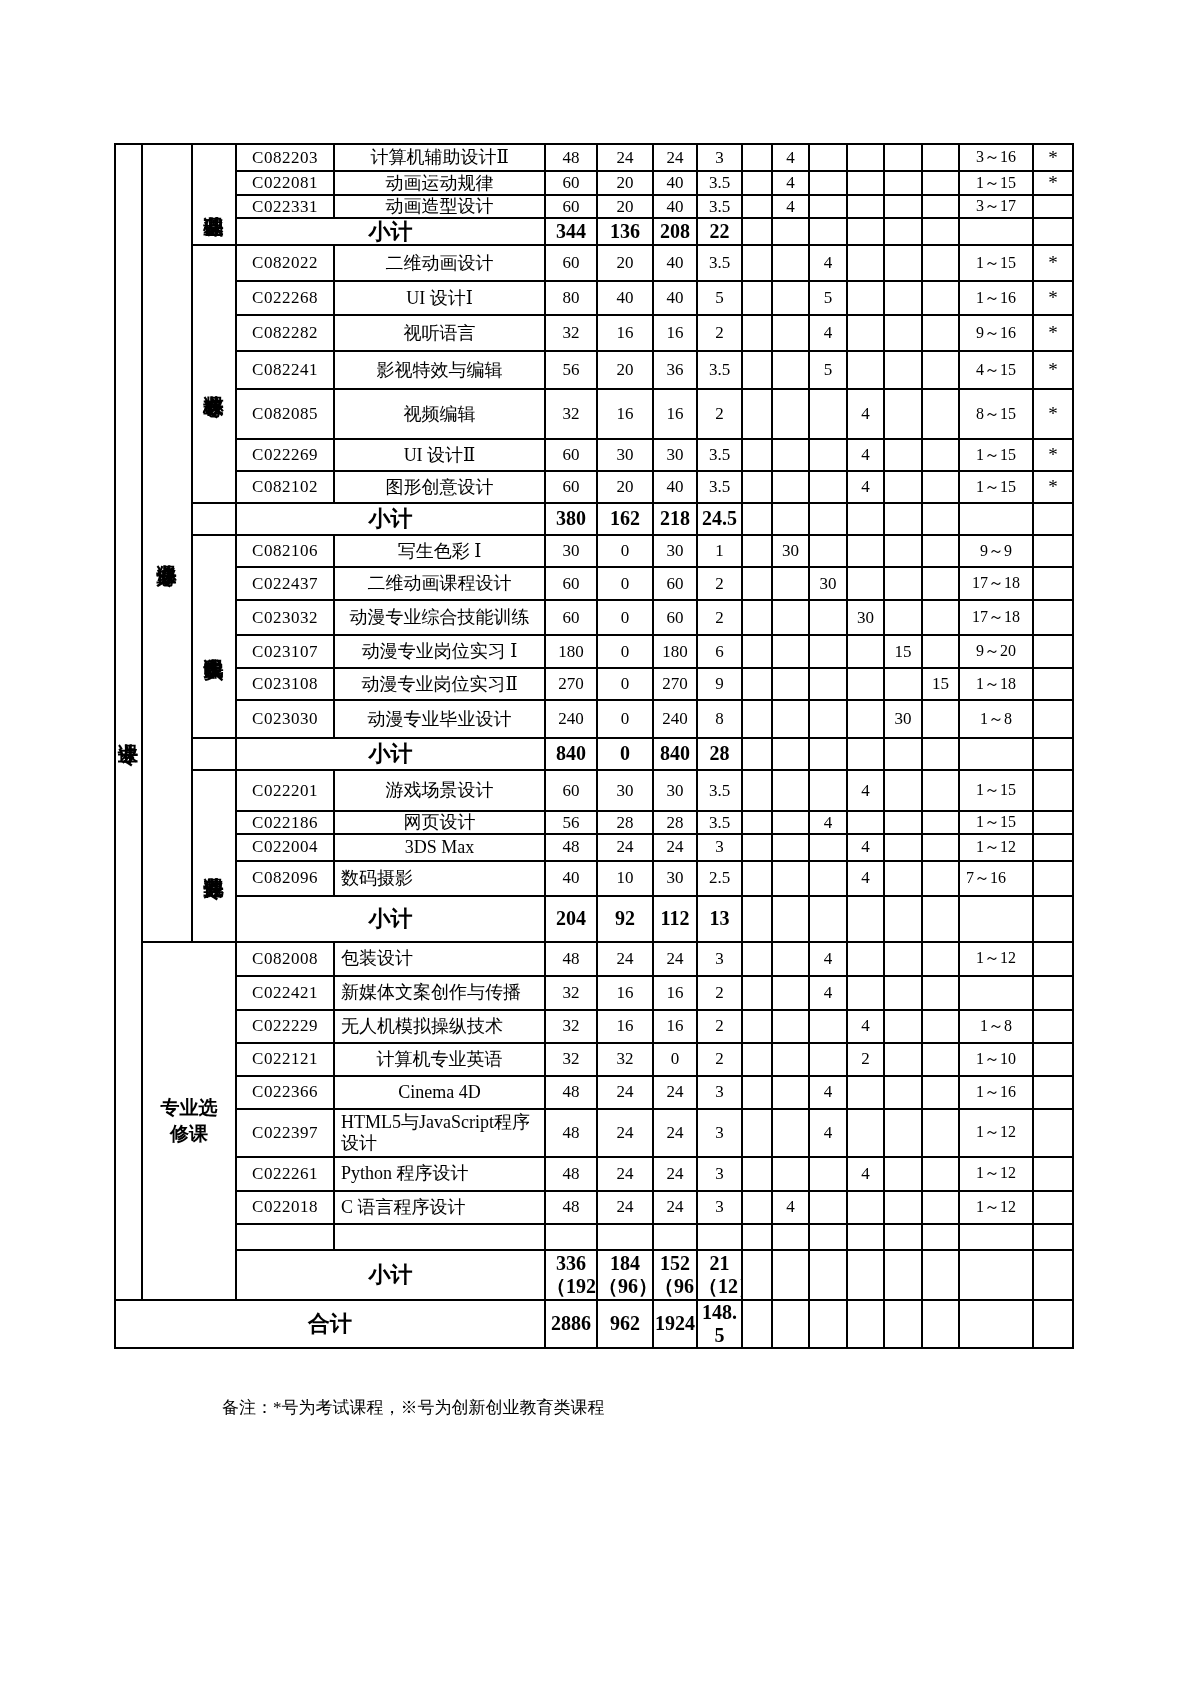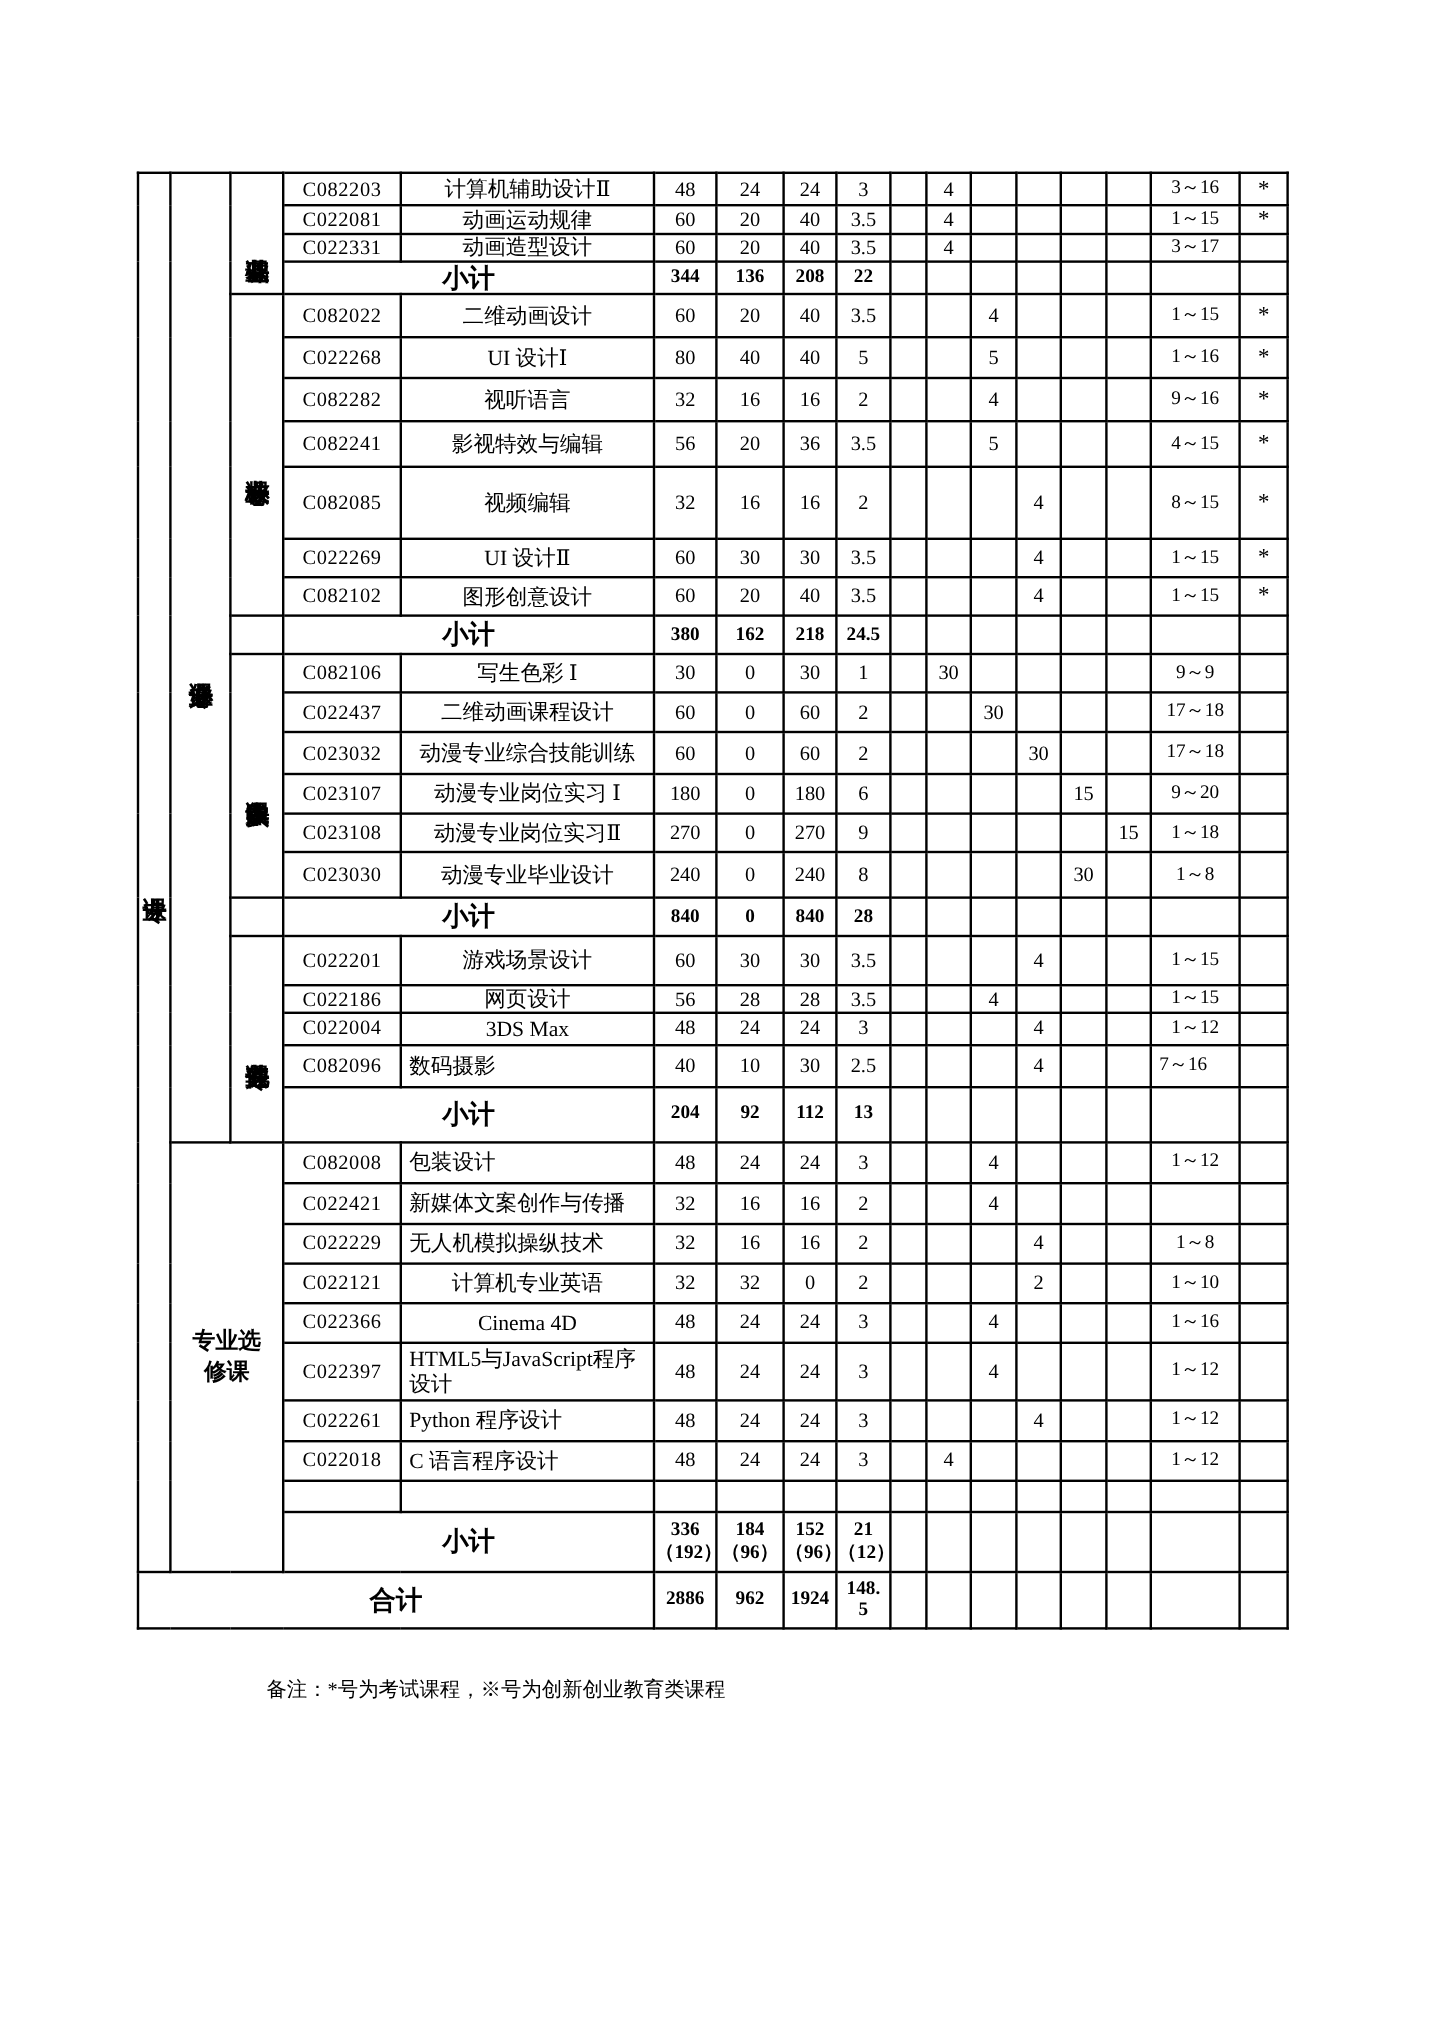--- a/index.html
+++ b/index.html
@@ -16,21 +16,21 @@
   td.vlabel{font-weight:bold;font-size:20px;}
   td.vlabel span{writing-mode:vertical-rl;text-orientation:upright;display:inline-block;line-height:1;}
   td.hlabel{font-weight:bold;font-size:19px;white-space:pre-line;line-height:1.35;}
   td.code{font-size:17px;letter-spacing:0.5px;}
   td.name{font-size:18px;}
   td.left{text-align:left;padding-left:6px;}
   td.weeks{font-size:16px;}
   td.star{font-size:19px;}
   td.sub{font-weight:bold;}
   td.sublabel{font-weight:bold;font-size:22px;}
-  td.ml{white-space:pre-line;font-size:16px;}
+  td.ml{white-space:pre-line;font-size:20px;}
   #note{position:absolute;left:222px;top:1396px;font-size:17px;}
 </style>
 </head>
 <body>
 
 <div id="table-wrap">
   <table id="curriculum-table">
       <colgroup>
         <col style="width: 27px;">
         <col style="width: 50px;">
@@ -175,21 +175,21 @@
           <td>3.5</td>
           <td></td>
           <td></td>
           <td>5</td>
           <td></td>
           <td></td>
           <td></td>
           <td class="weeks">4～15</td>
           <td class="star">*</td>
         </tr>
-        <tr style="height: 60px;">
+        <tr style="height: 50px;">
           <td class="code">C082085</td>
           <td class="name">视频编辑</td>
           <td>32</td>
           <td>16</td>
           <td>16</td>
           <td>2</td>
           <td></td>
           <td></td>
           <td></td>
           <td>4</td>

